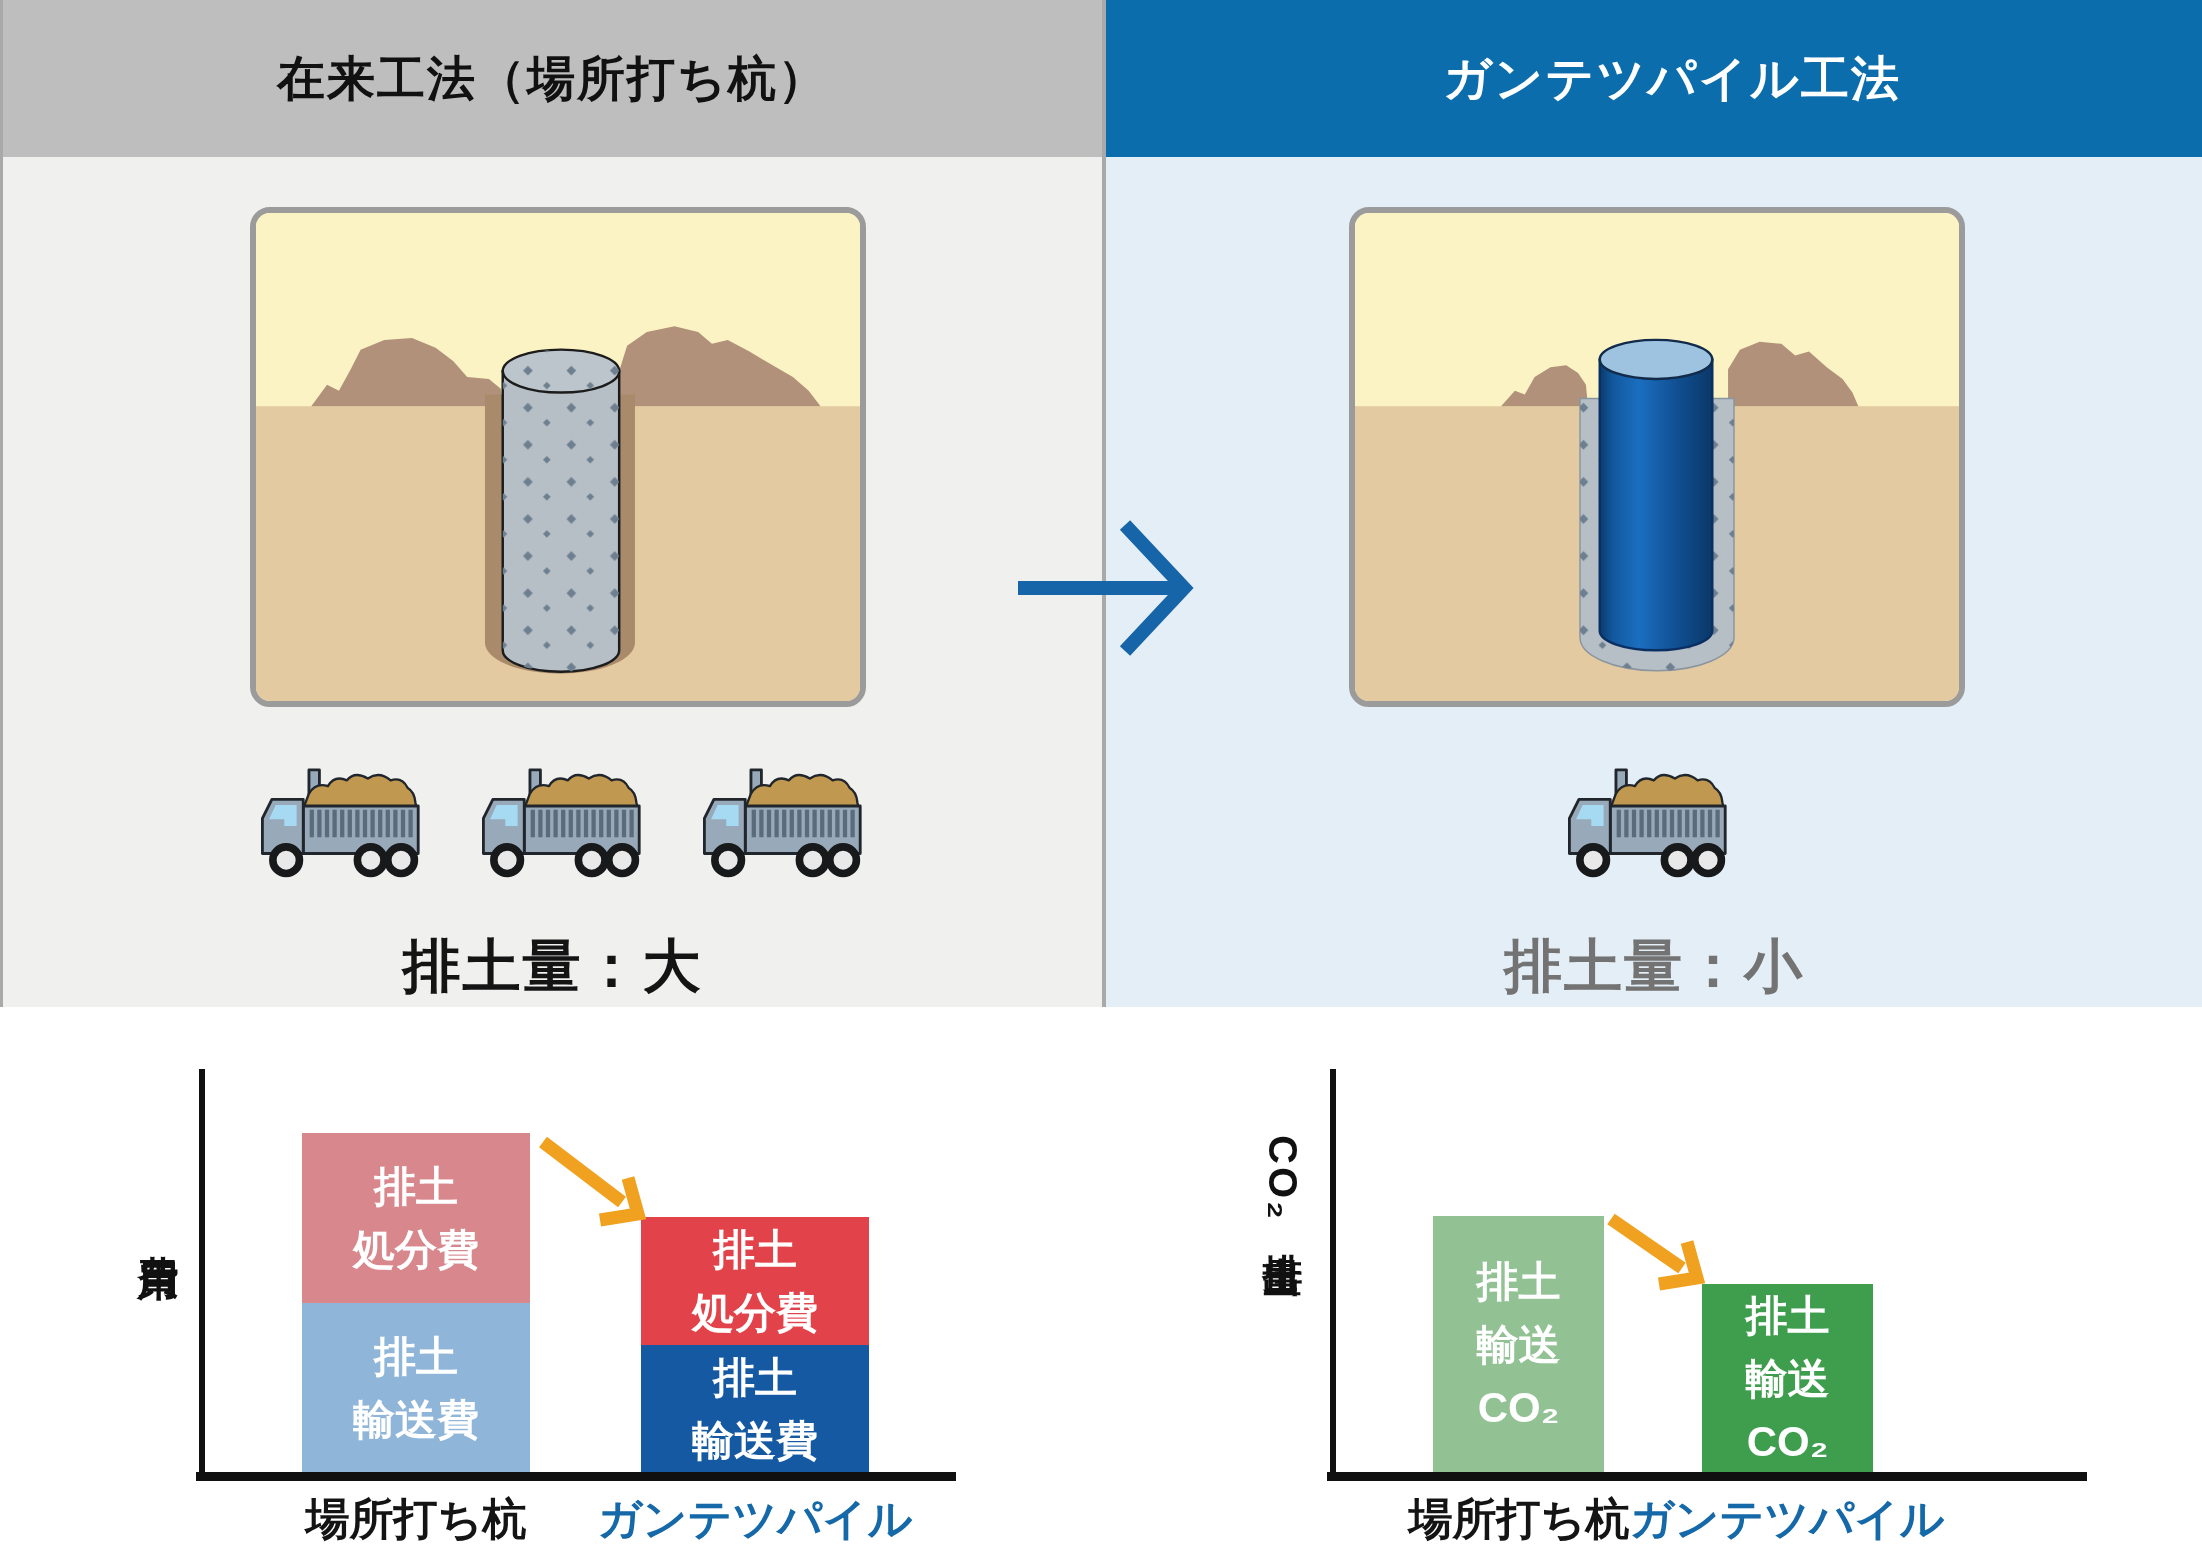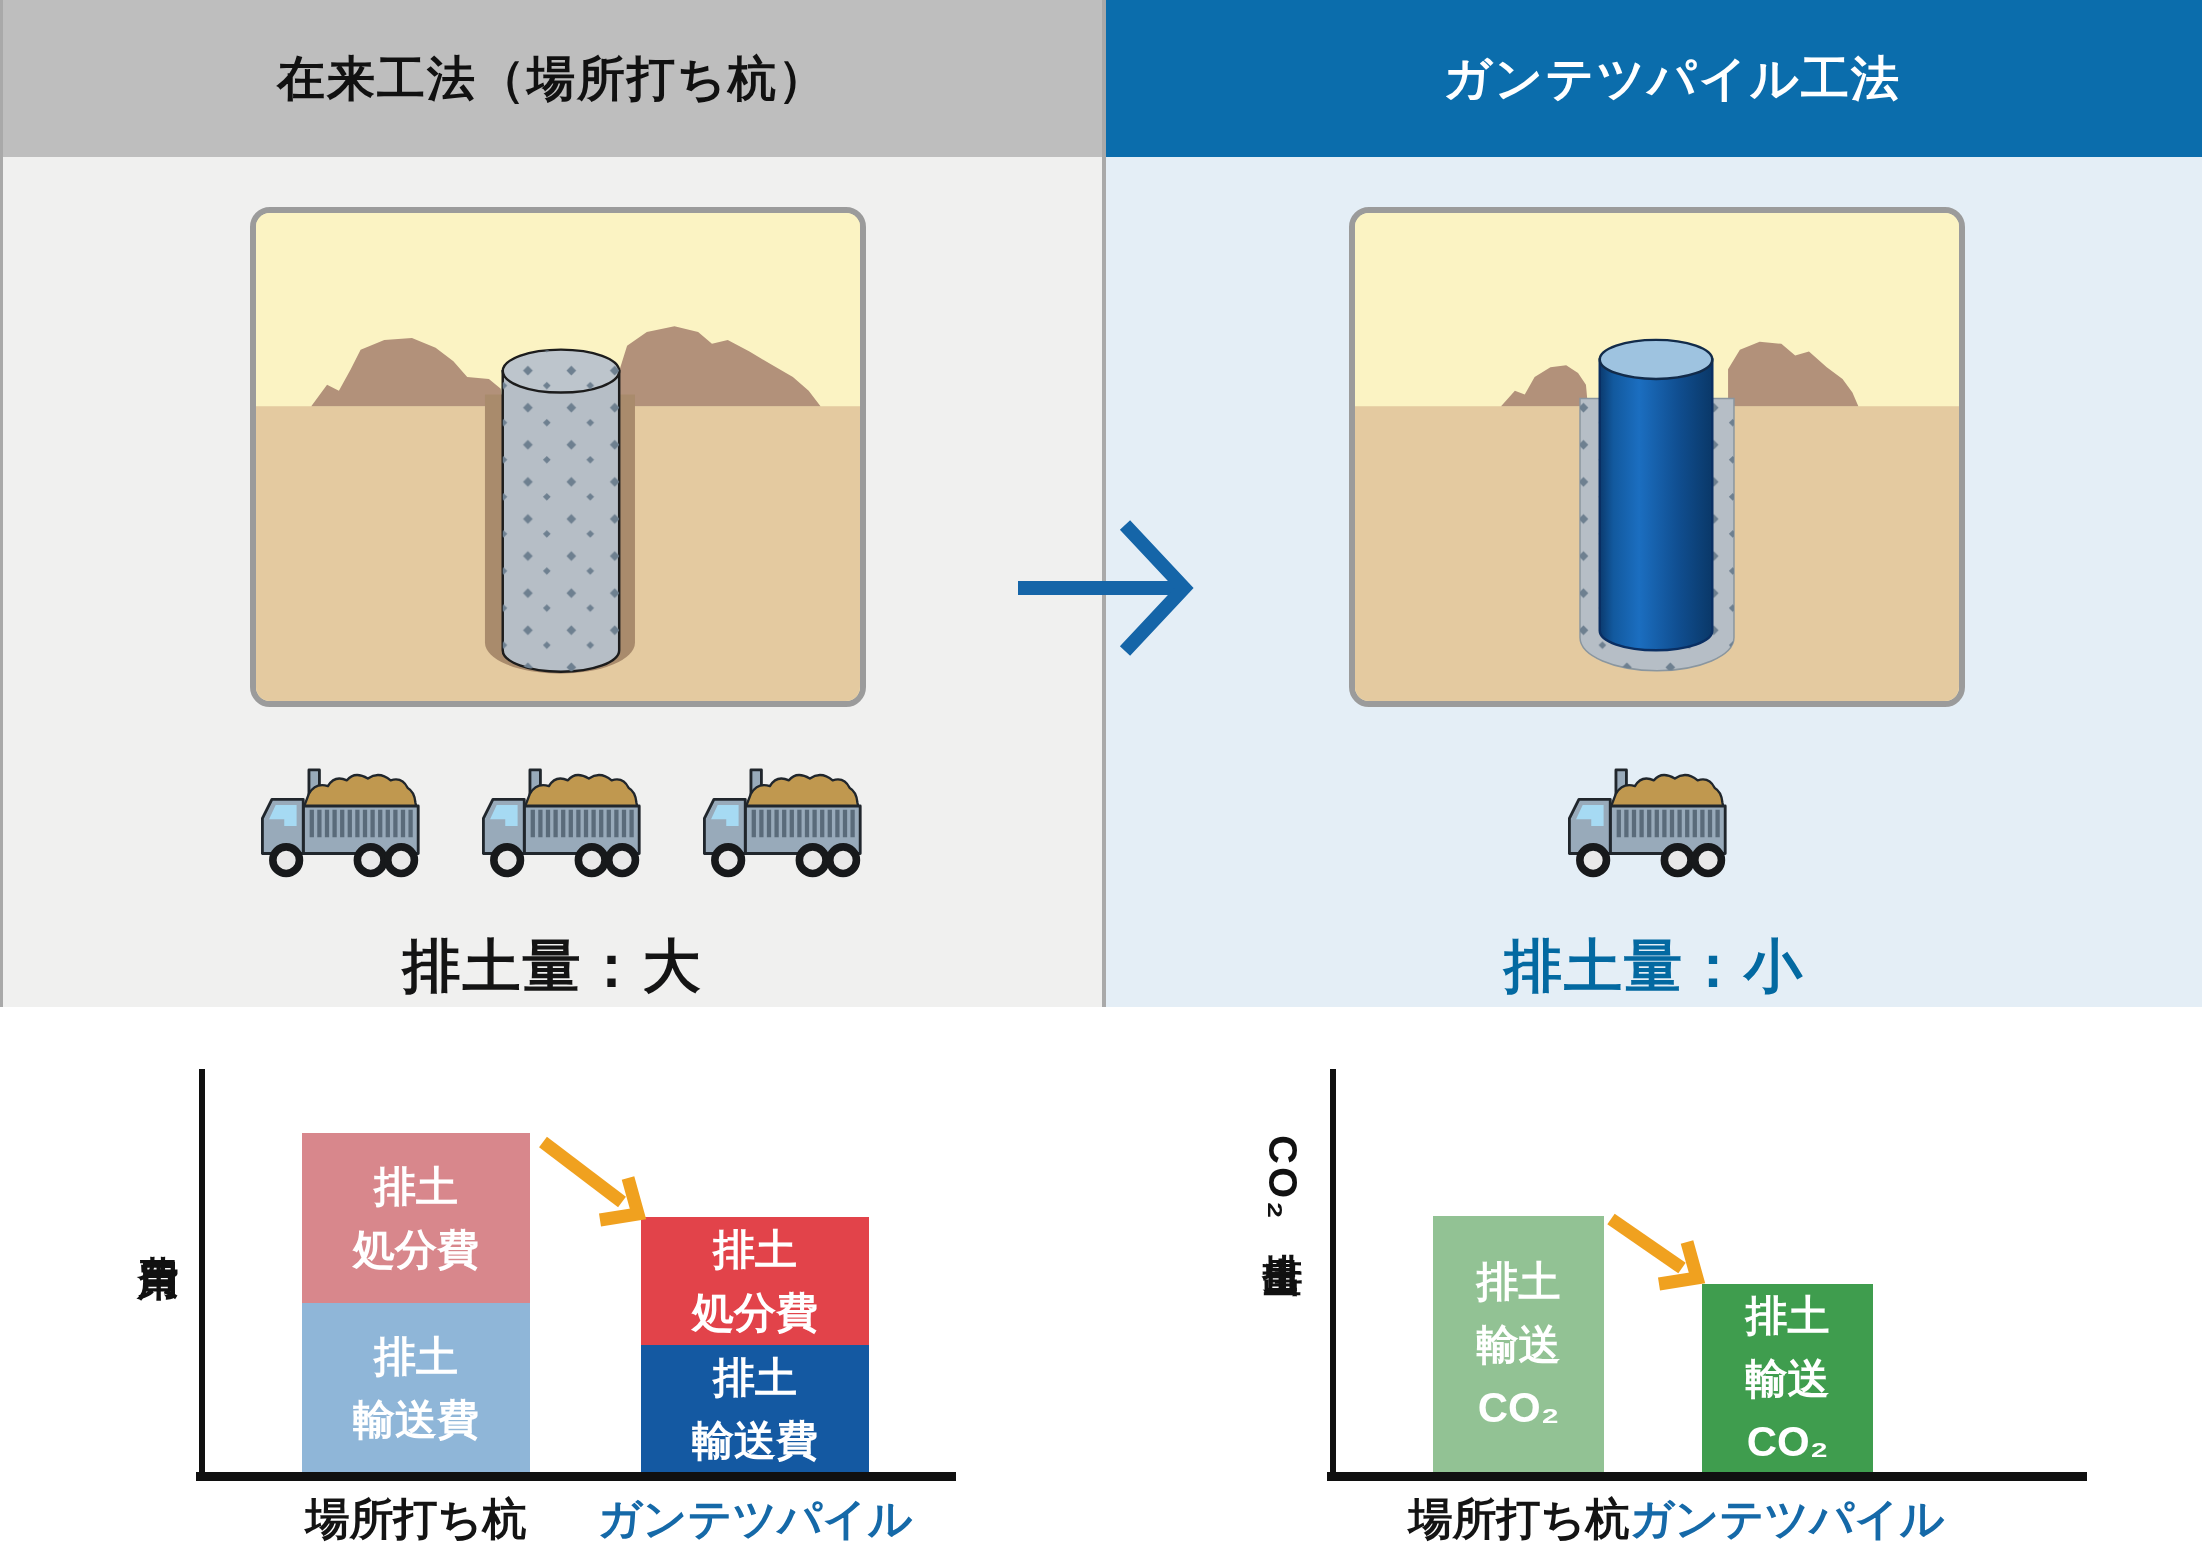--- a/index.html
+++ b/index.html
@@ -24,21 +24,21 @@
   .panel.left  .illus-box{left:247px;}
   .panel.right .illus-box{left:243px;}
   .illus-box svg{display:block;width:100%;height:100%;}
   .trucks{position:absolute;top:762px;display:flex;justify-content:space-between;}
   .panel.left  .trucks{left:248px;width:632px;}
   .panel.right .trucks{left:452px;width:190px;}
   .truck{width:190px;height:126px;}
   .caption{position:absolute;left:0;top:888px;width:100%;text-align:center;
     font-size:58px;font-weight:800;letter-spacing:2px;margin-top:40px;}
   .panel.left  .caption{color:#141414;}
-  .panel.right .caption{color:#0369a1;}
+  .panel.right .caption{color:#737373;}
   .mid-arrow{position:absolute;left:1000px;top:505px;width:200px;height:165px;z-index:4;}
   
   .axis-y{position:absolute;width:6px;background:#101010;}
   .axis-x{position:absolute;height:9px;background:#101010;}
   .seg{position:absolute;display:flex;align-items:center;justify-content:center;text-align:center;
     color:#ffffff;font-weight:800;font-size:42px;line-height:1.5;white-space:pre-line;}
   .seg.pink  {background:#d8878c;}
   .seg.lblue {background:#8fb6d8;}
   .seg.red   {background:#e2434a;}
   .seg.dblue {background:#1459a2;}

